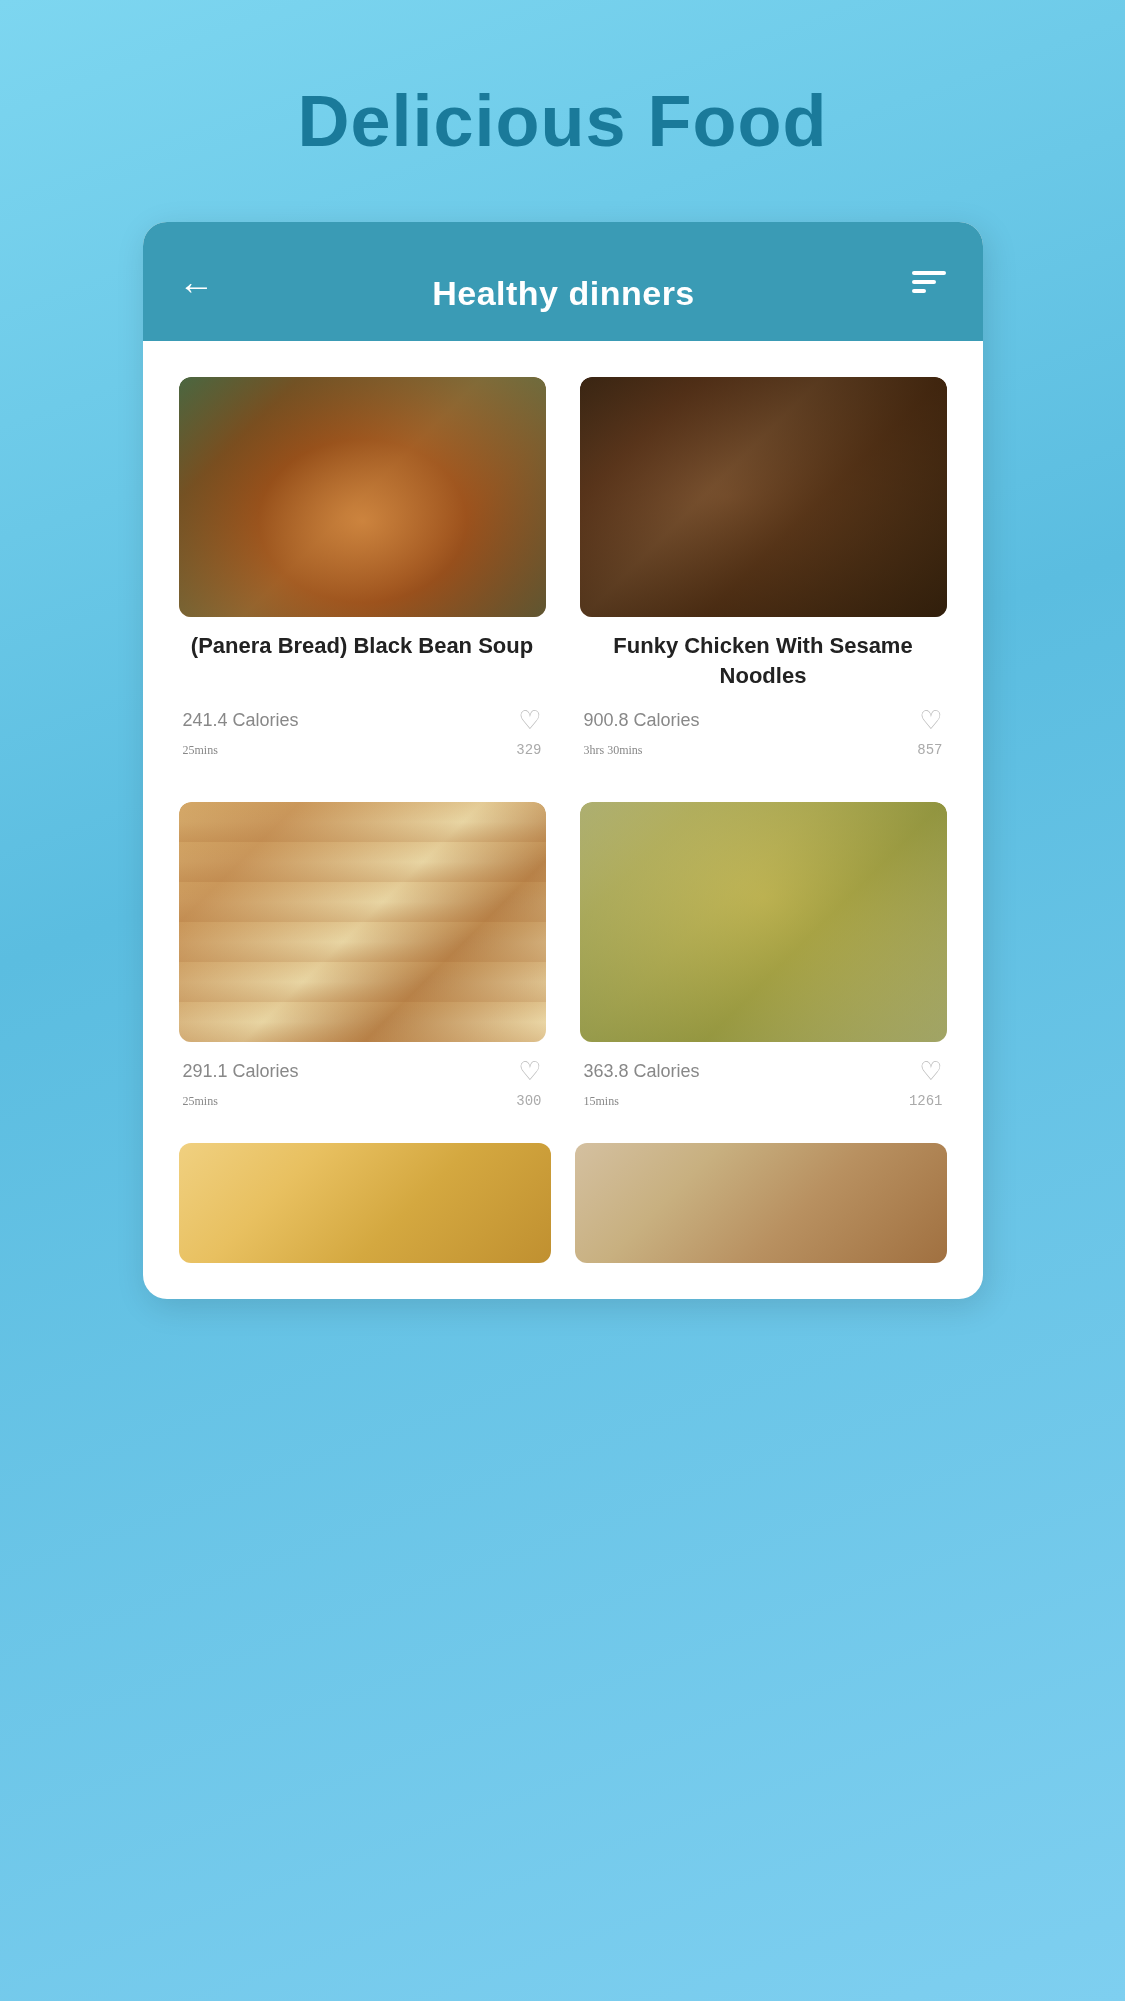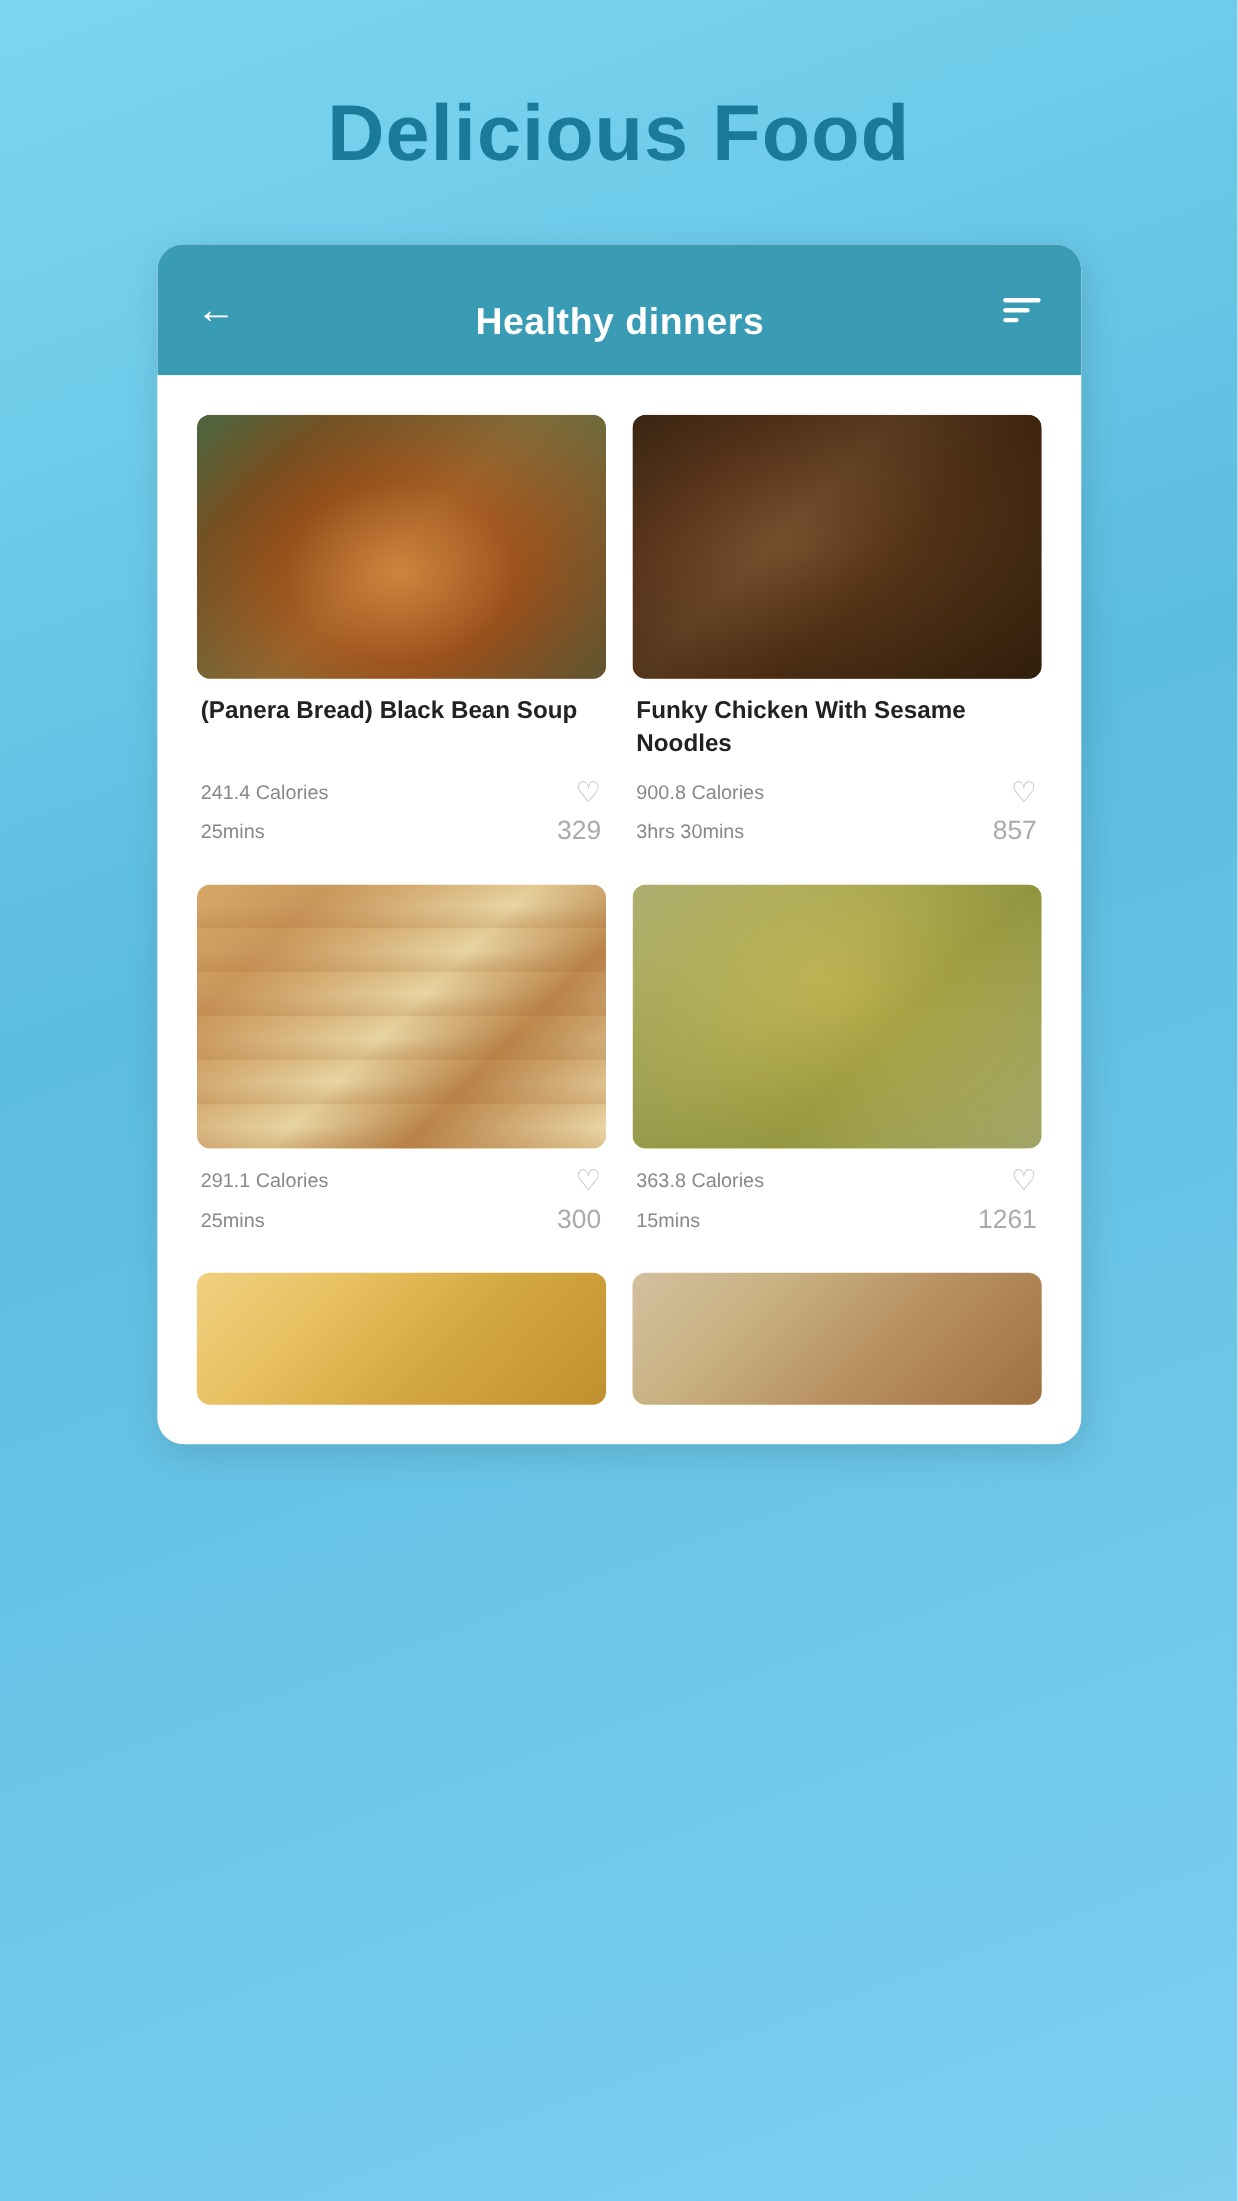--- a/index.html
+++ b/index.html
@@ -61,22 +61,23 @@
       width: 34px;
       height: 4px;
       background: #fff;
       border-radius: 2px;
     }
     .filter-line:nth-child(2) { width: 24px; }
     .filter-line:nth-child(3) { width: 14px; }
     .grid {
       display: grid;
       grid-template-columns: 1fr 1fr;
-      gap: 0;
+      gap: 10px;
       padding: 24px 24px 0 24px;
+      text-align: center;
     }
     .recipe-card {
       margin: 12px;
       border-radius: 12px;
       overflow: hidden;
       background: #fff;
       cursor: pointer;
     }
     .recipe-img {
       width: 100%;
@@ -157,26 +158,28 @@
       font-size: 26px;
       color: #bbb;
       cursor: pointer;
     }
     .recipe-time-row {
       display: flex;
       align-items: center;
       justify-content: space-between;
     }
     .recipe-time {
-      font-size: 18px;
+      font-size: 12px;
       color: #888;
+      font-family: Liberation Serif, serif;
     }
     .recipe-likes {
-      font-size: 24px;
+      font-size: 14px;
       color: #aaa;
+      font-family: Liberation Mono, monospace;
     }
     .bottom-partial {
       display: grid;
       grid-template-columns: 1fr 1fr;
       gap: 0;
       padding: 0 24px 24px 24px;
     }
     .partial-img {
       margin: 12px;
       border-radius: 12px;

